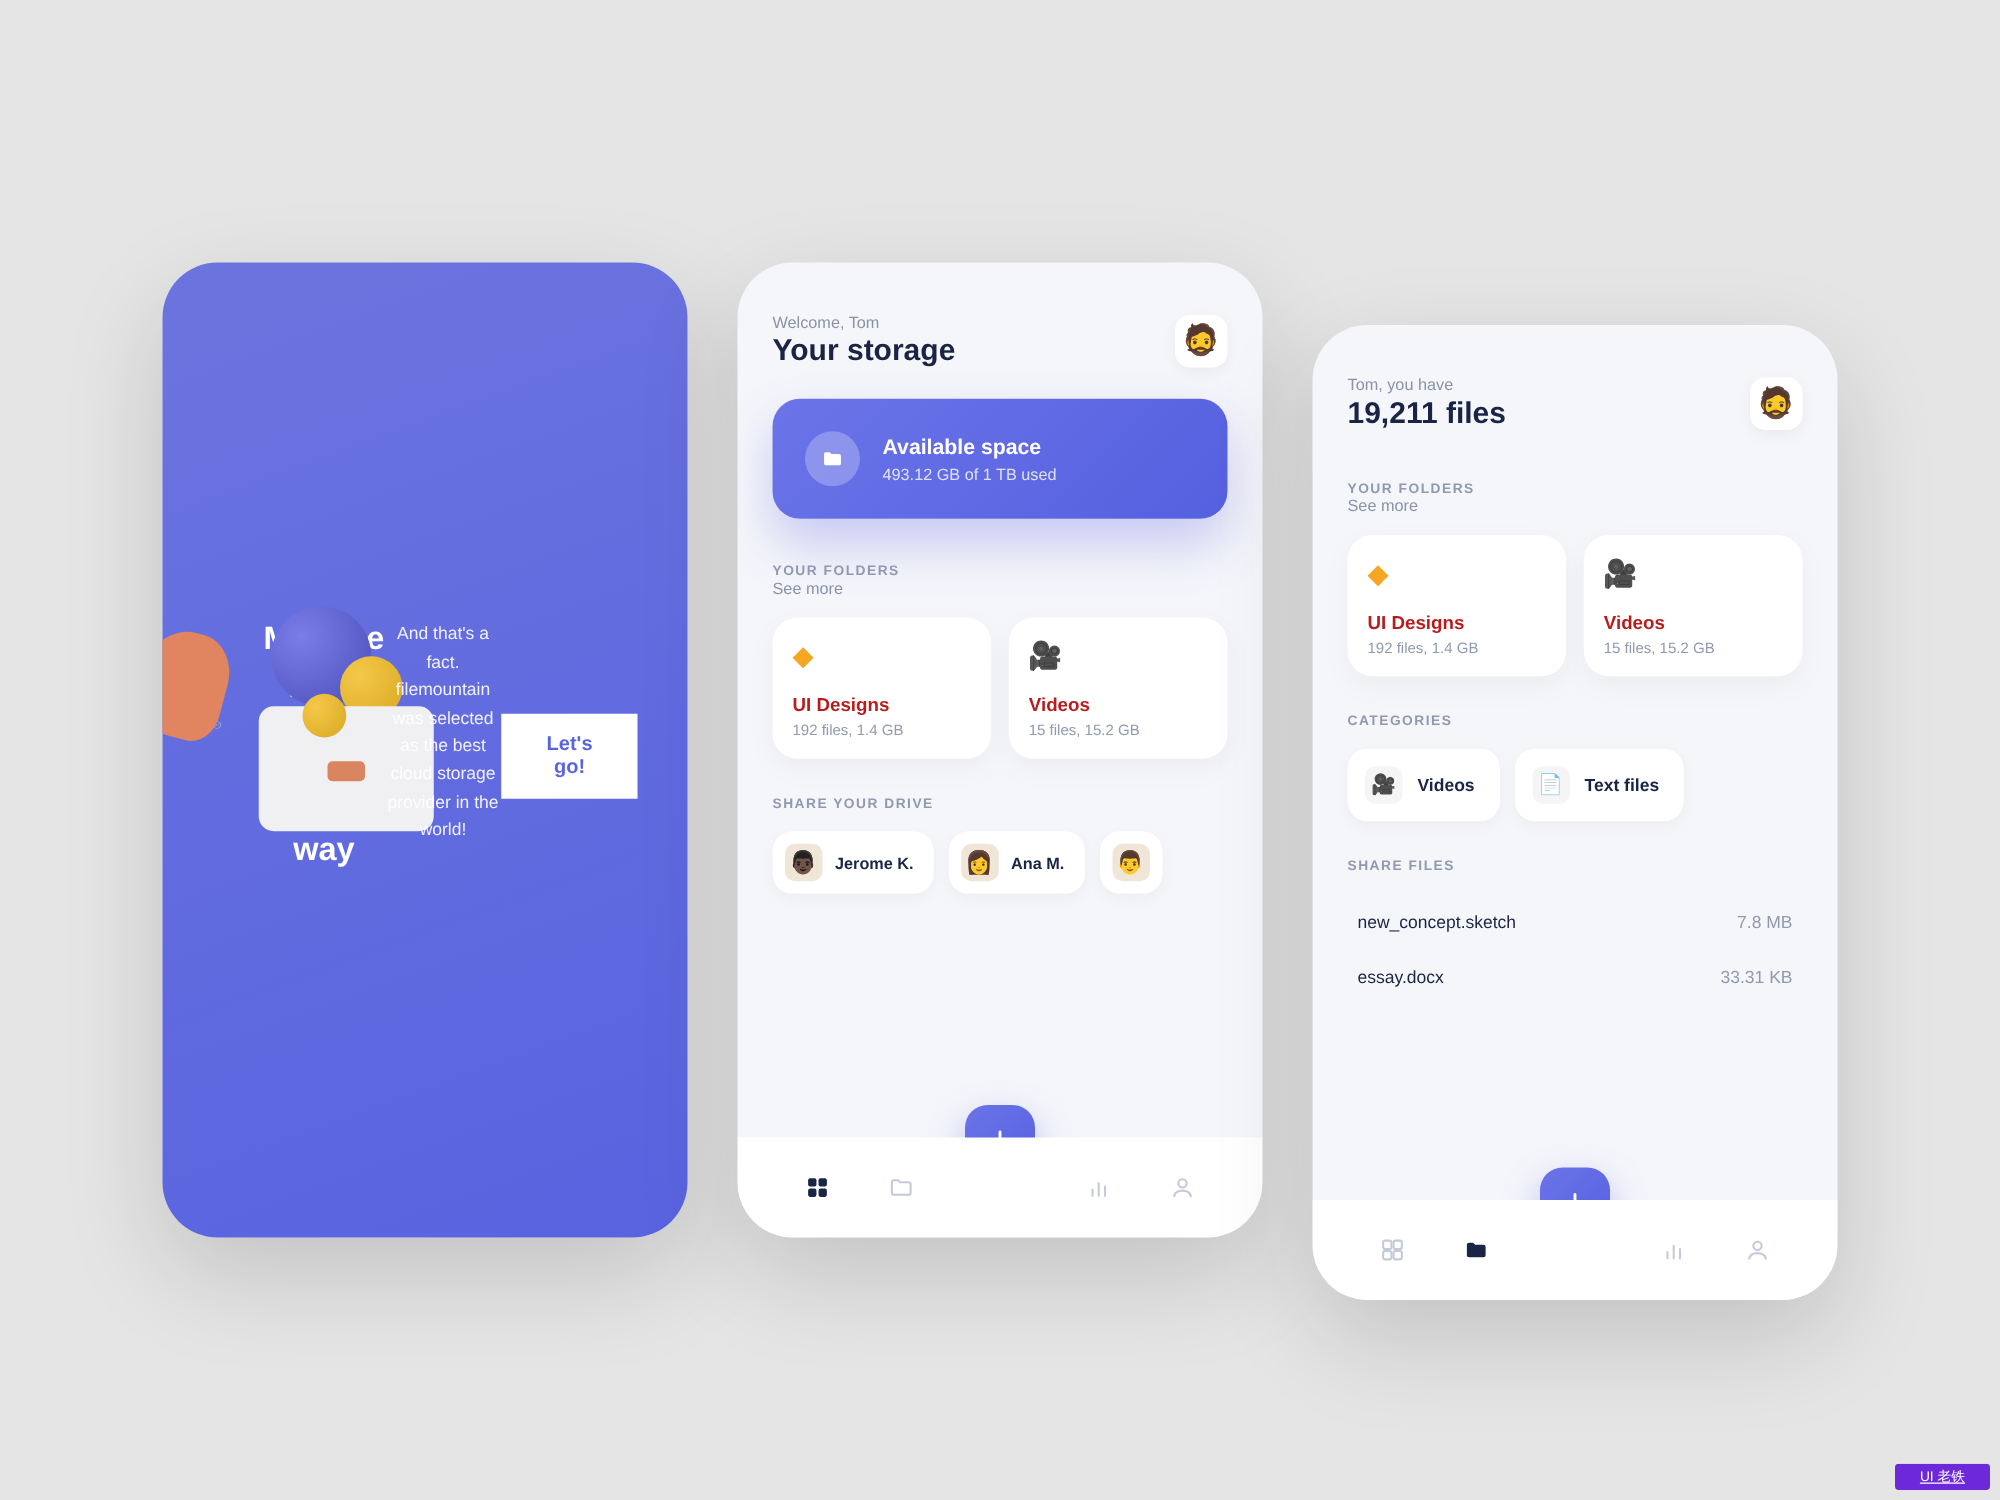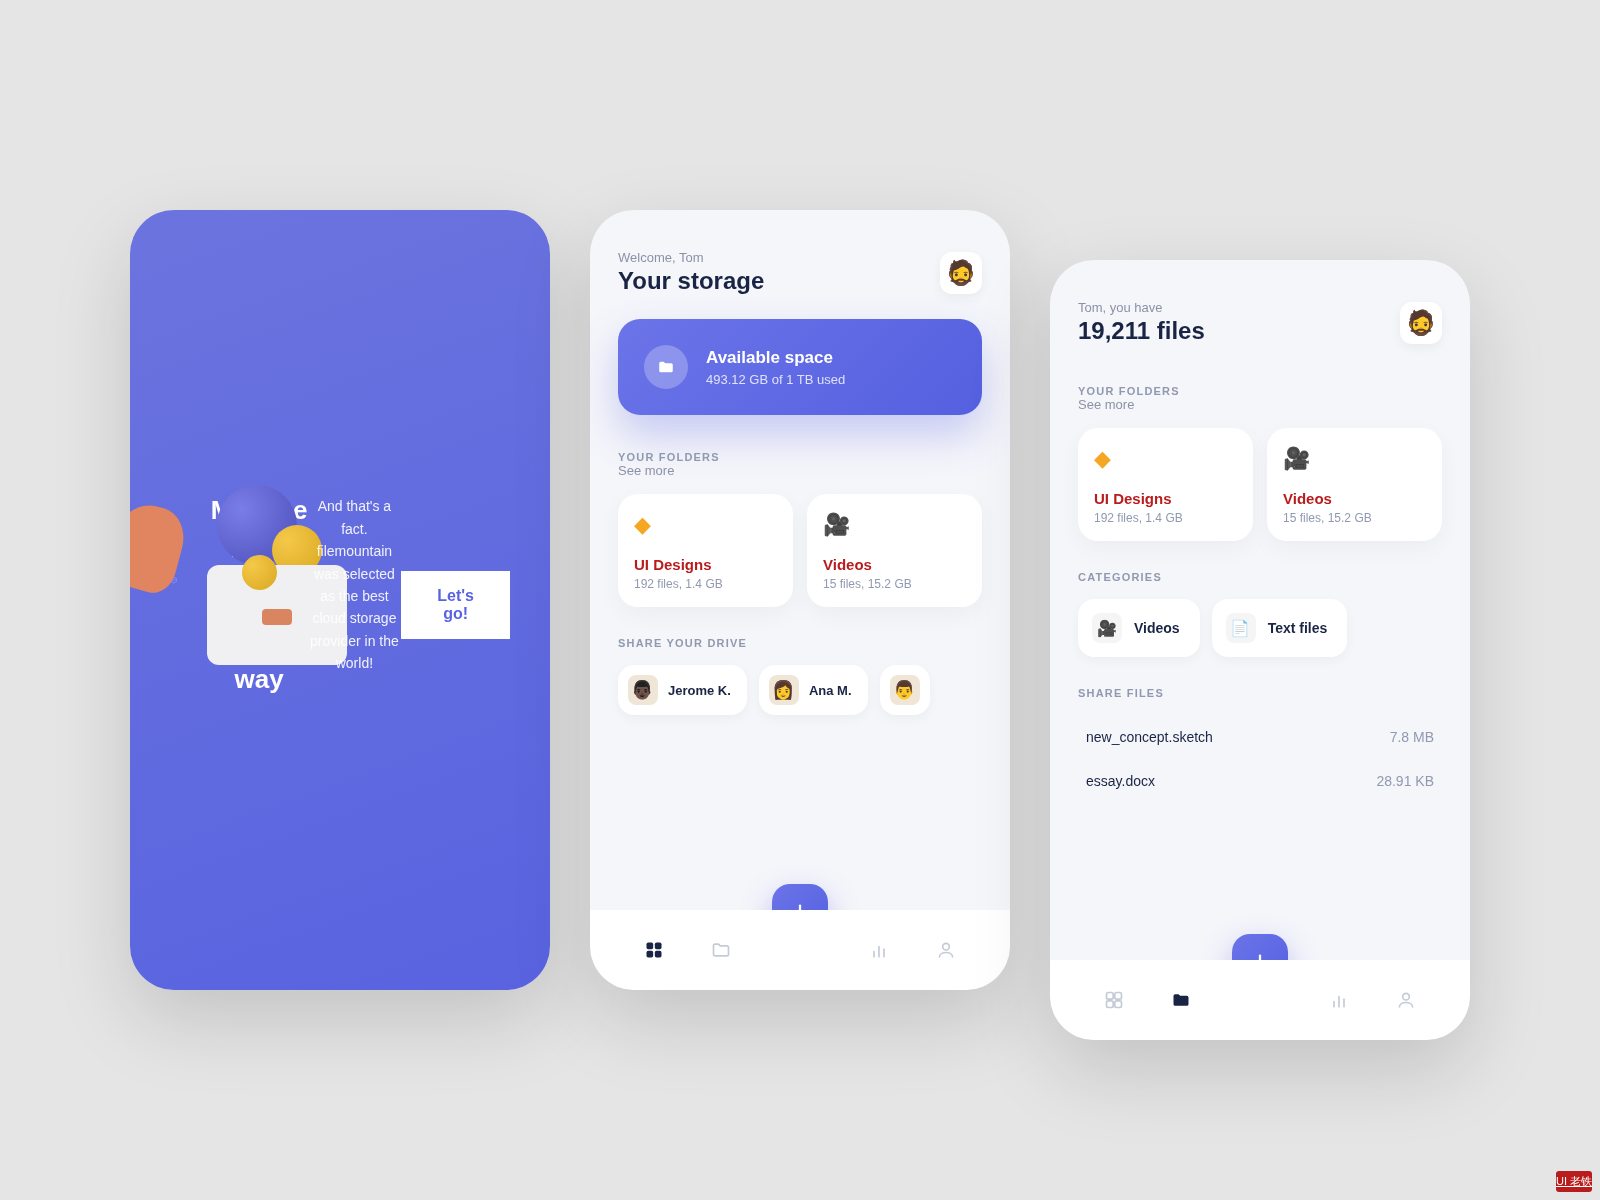--- a/index.html
+++ b/index.html
@@ -59,21 +59,21 @@
     .file-name { font-size: 14px; color: #1a2545; }
     .file-size { font-size: 14px; color: #9199b0; }
     
     .bottom-nav { position: absolute; bottom: 0; left: 0; right: 0; height: 80px; background: white; border-radius: 0 0 44px 44px; display: flex; align-items: center; justify-content: space-around; padding: 0 30px; }
     .nav-item { width: 32px; height: 32px; display: flex; align-items: center; justify-content: center; cursor: pointer; }
     .fab { position: absolute; bottom: 50px; left: 50%; transform: translateX(-50%); width: 56px; height: 56px; background: linear-gradient(135deg, #6b74e8, #5560e0); border-radius: 18px; display: flex; align-items: center; justify-content: center; box-shadow: 0 12px 30px rgba(91,99,224,0.4); cursor: pointer; }
     
     .phone-3 { margin-top: 100px; }
     .phone-3 .header { margin-bottom: 40px; }
     
-    .watermark { position: fixed; bottom: 8px; right: 8px; background: #b91c1c; color: #fff; font-size: 11px; padding: 3px 0; border-radius: 3px; text-decoration: underline; }
+    .watermark { position: fixed; bottom: 8px; right: 8px; background: #6d28d9; color: #fff; font-size: 11px; padding: 3px 20px; border-radius: 3px; text-decoration: underline; }
   </style>
 </head>
 <body>
 
 <div class="phone onboard">
   <svg class="logo" viewBox="0 0 44 44" fill="none" stroke="rgba(255,255,255,0.7)" stroke-width="2">
     <polygon points="22,4 38,13 38,31 22,40 6,31 6,13"></polygon>
     <polyline points="12,26 18,20 24,24 32,16"></polyline>
   </svg>
   <div class="box-illustration">
@@ -224,21 +224,21 @@
   <div class="section-header">
     <div class="section-label">SHARE FILES</div>
   </div>
   <div class="file-list">
     <div class="file-row">
       <div class="file-name">new_concept.sketch</div>
       <div class="file-size">7.8 MB</div>
     </div>
     <div class="file-row">
       <div class="file-name">essay.docx</div>
-      <div class="file-size">28.91 KB</div>
+      <div class="file-size">33.31 KB</div>
     </div>
   </div>
 
   <div class="fab">
     <svg width="22" height="22" viewBox="0 0 24 24" stroke="white" stroke-width="2.5" stroke-linecap="round">
         <line x1="12" y1="5" x2="12" y2="19"></line>
         <line x1="5" y1="12" x2="19" y2="12"></line>
       </svg>
   </div>
   <div class="bottom-nav">

